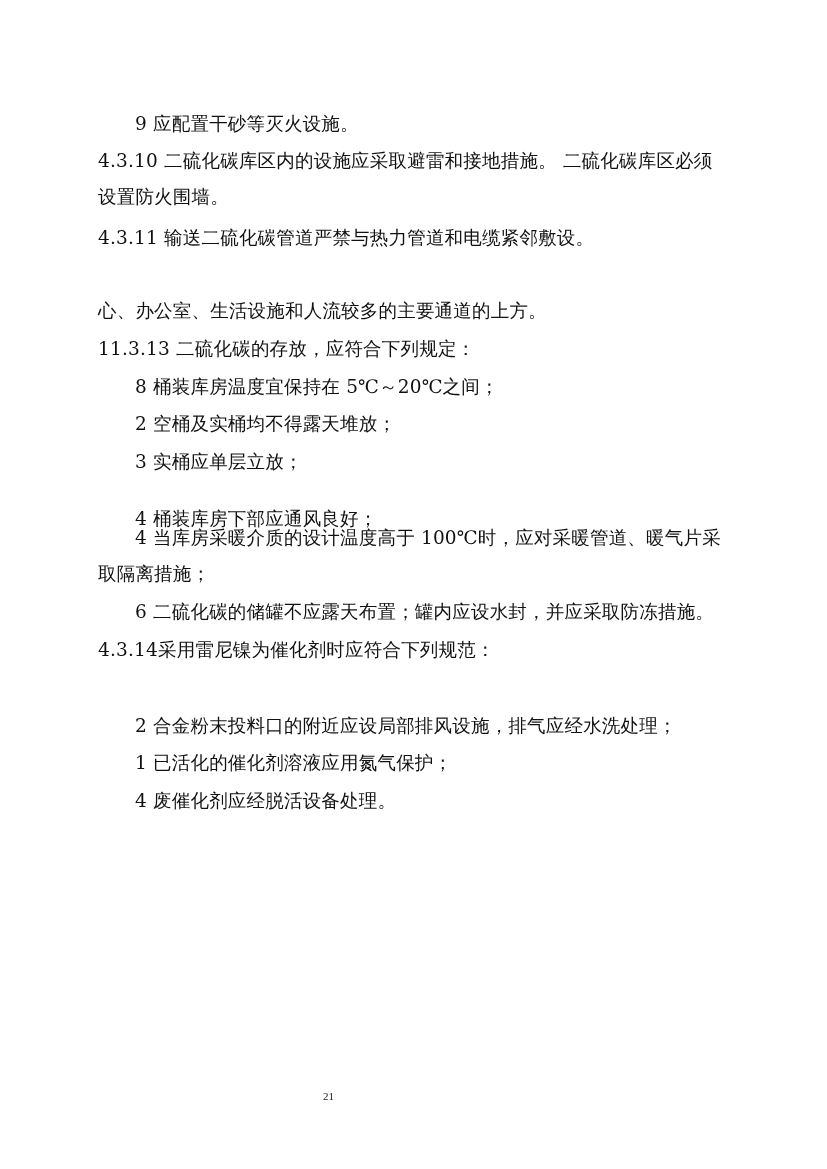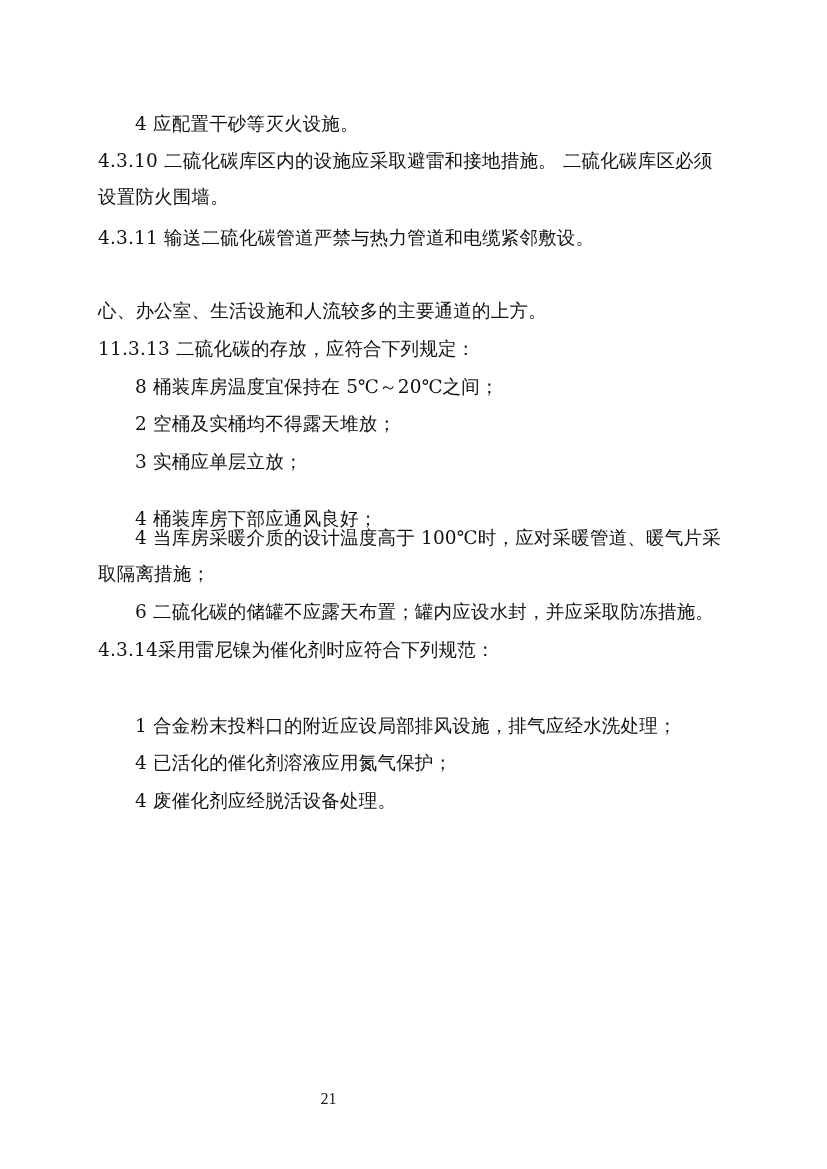--- a/index.html
+++ b/index.html
@@ -32,41 +32,41 @@
     }
     .line.indent {
       left: 135px;
     }
     .page-number {
       position: absolute;
       left: 0;
       width: 657px;
       top: 1090px;
       text-align: center;
-      font-size: 16px;
+      font-size: 11px;
       font-family: "Liberation Serif", serif;
       color: #222;
     }
   </style>
 </head>
 <body>
 
 <div class="page">
-  <div class="line indent" style="top:113px">4  应配置干砂等灭火设施。</div>
+  <div class="line indent" style="top:113px">9  应配置干砂等灭火设施。</div>
   <div class="line" style="top:150px">4.3.10  二硫化碳库区内的设施应采取避雷和接地措施。 二硫化碳库区必须</div>
   <div class="line" style="top:186px">设置防火围墙。</div>
   <div class="line" style="top:227px">4.3.11  输送二硫化碳管道严禁与热力管道和电缆紧邻敷设。</div>
   <div class="line" style="top:300px">心、办公室、生活设施和人流较多的主要通道的上方。</div>
   <div class="line" style="top:338px">11.3.13  二硫化碳的存放，应符合下列规定：</div>
   <div class="line indent" style="top:376px">8  桶装库房温度宜保持在 5℃～20℃之间；</div>
   <div class="line indent" style="top:413px">2  空桶及实桶均不得露天堆放；</div>
   <div class="line indent" style="top:451px">3  实桶应单层立放；</div>
   <div class="line indent" style="top:508px">4  桶装库房下部应通风良好；</div>
   <div class="line indent" style="top:527px">4  当库房采暖介质的设计温度高于 100℃时，应对采暖管道、暖气片采</div>
   <div class="line" style="top:563px">取隔离措施；</div>
   <div class="line indent" style="top:601px">6  二硫化碳的储罐不应露天布置；罐内应设水封，并应采取防冻措施。</div>
   <div class="line" style="top:639px">4.3.14采用雷尼镍为催化剂时应符合下列规范：</div>
-  <div class="line indent" style="top:715px">1  合金粉末投料口的附近应设局部排风设施，排气应经水洗处理；</div>
-  <div class="line indent" style="top:752px">4  已活化的催化剂溶液应用氮气保护；</div>
+  <div class="line indent" style="top:715px">2  合金粉末投料口的附近应设局部排风设施，排气应经水洗处理；</div>
+  <div class="line indent" style="top:752px">1  已活化的催化剂溶液应用氮气保护；</div>
   <div class="line indent" style="top:790px">4  废催化剂应经脱活设备处理。</div>
 
   <div class="page-number">21</div>
 </div>
 
 </body></html>

